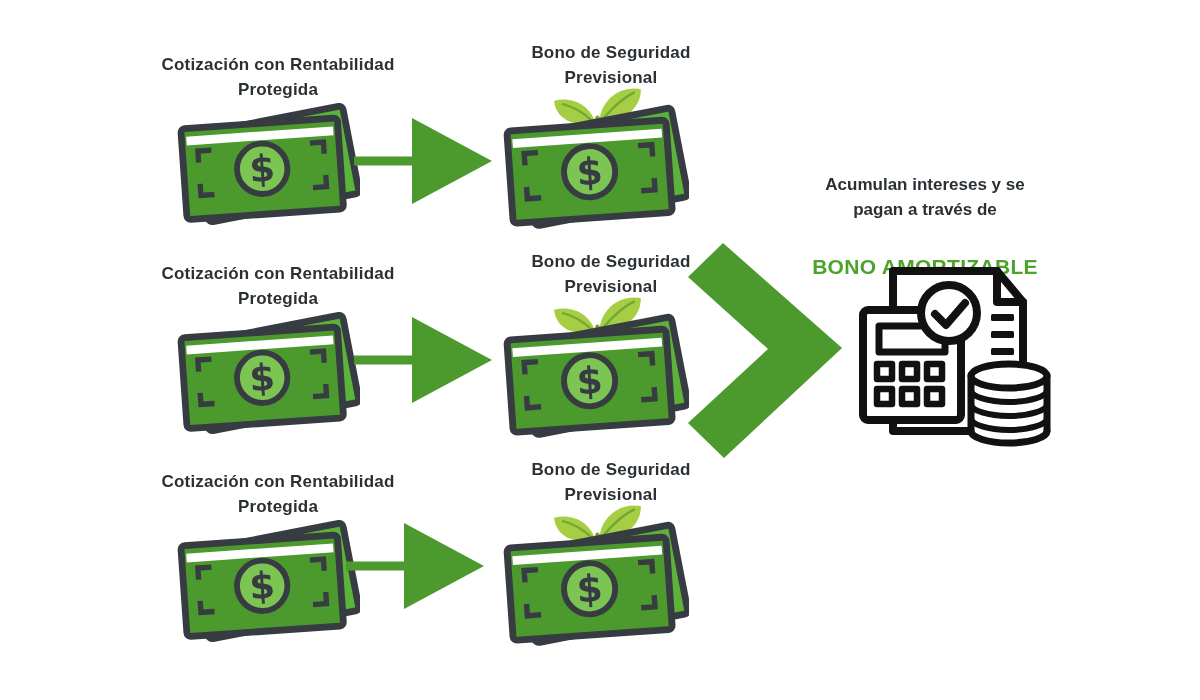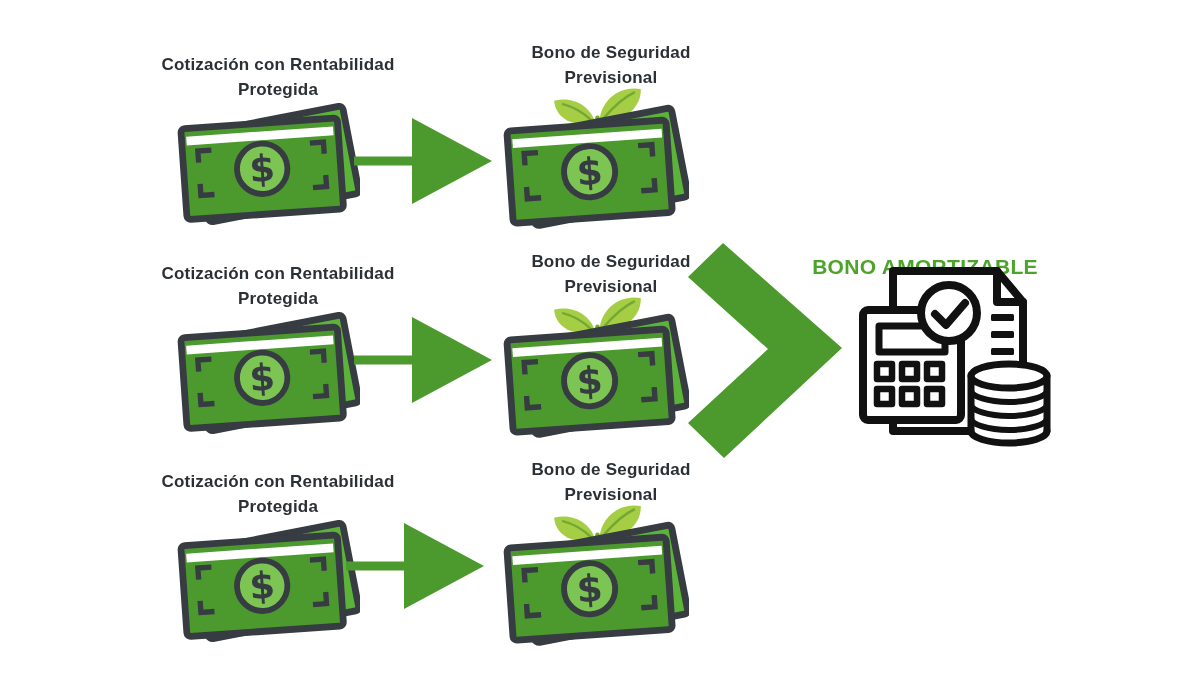--- a/index.html
+++ b/index.html
@@ -158,18 +158,19 @@
     <div class="label tgt-label">Bono de Seguridad Previsional</div>
     <svg class="icon sprout-icon">
         <use href="#sym-money-plant"></use>
       </svg>
   </div>
 
   <svg class="icon chevron-icon" viewBox="0 0 170 230">
     <polygon points="43,5 162,110 44,220 8,185 88,111 8,39" fill="var(--primary-green,#4c9a2e)"></polygon>
   </svg>
 
+  <div class="result-desc">Acumulan intereses y se pagan a través de</div>
   <div class="result-highlight">BONO AMORTIZABLE</div>
   <svg class="icon doc-icon">
       <use href="#sym-doc"></use>
     </svg>
 
 </div>
 
 </body></html>

